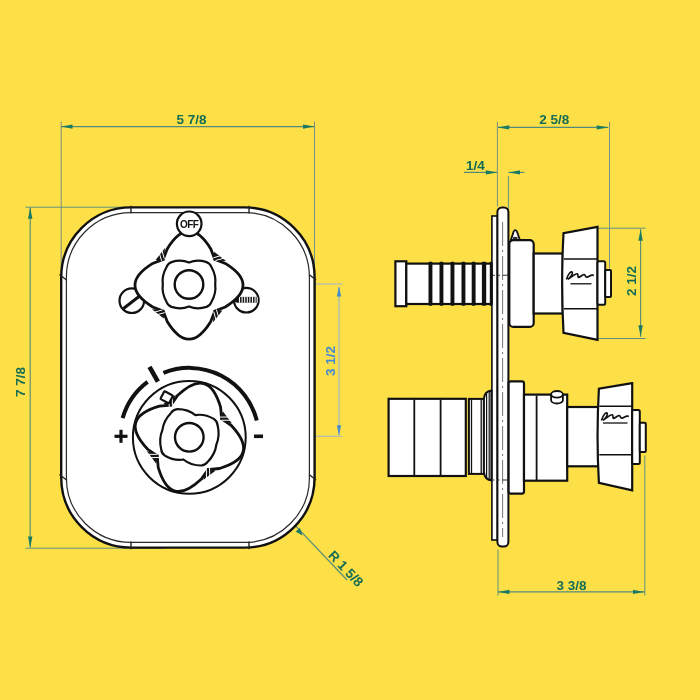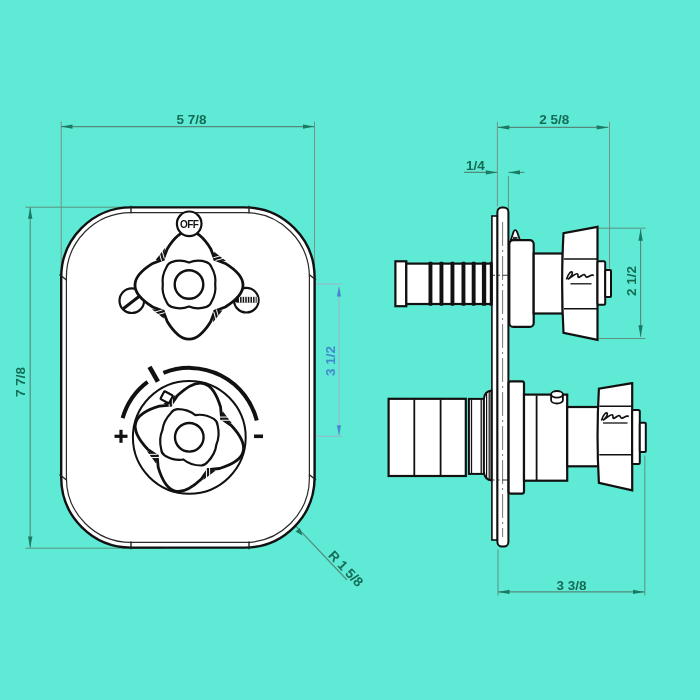--- a/index.html
+++ b/index.html
@@ -1,16 +1,16 @@
 <!DOCTYPE html>
 <html><head>
 <meta charset="utf-8">
 <style>
 html,body{margin:0;padding:0;background:#fff;}
-#page{width:700px;height:700px;position:relative;background:#5eead4;overflow:hidden;}
+#page{width:700px;height:700px;position:relative;background:#fde047;overflow:hidden;}
 svg{position:absolute;left:0;top:0;}
 text{font-family:"Liberation Sans",sans-serif;font-weight:bold;}
 .dimt{fill:#156c55;font-size:13.5px;}
 .dimb{fill:#4489cf;font-size:13.5px;}
 </style>
 </head>
 <body>
 <div id="page">
 <svg width="700" height="700" viewBox="0 0 700 700">
 

